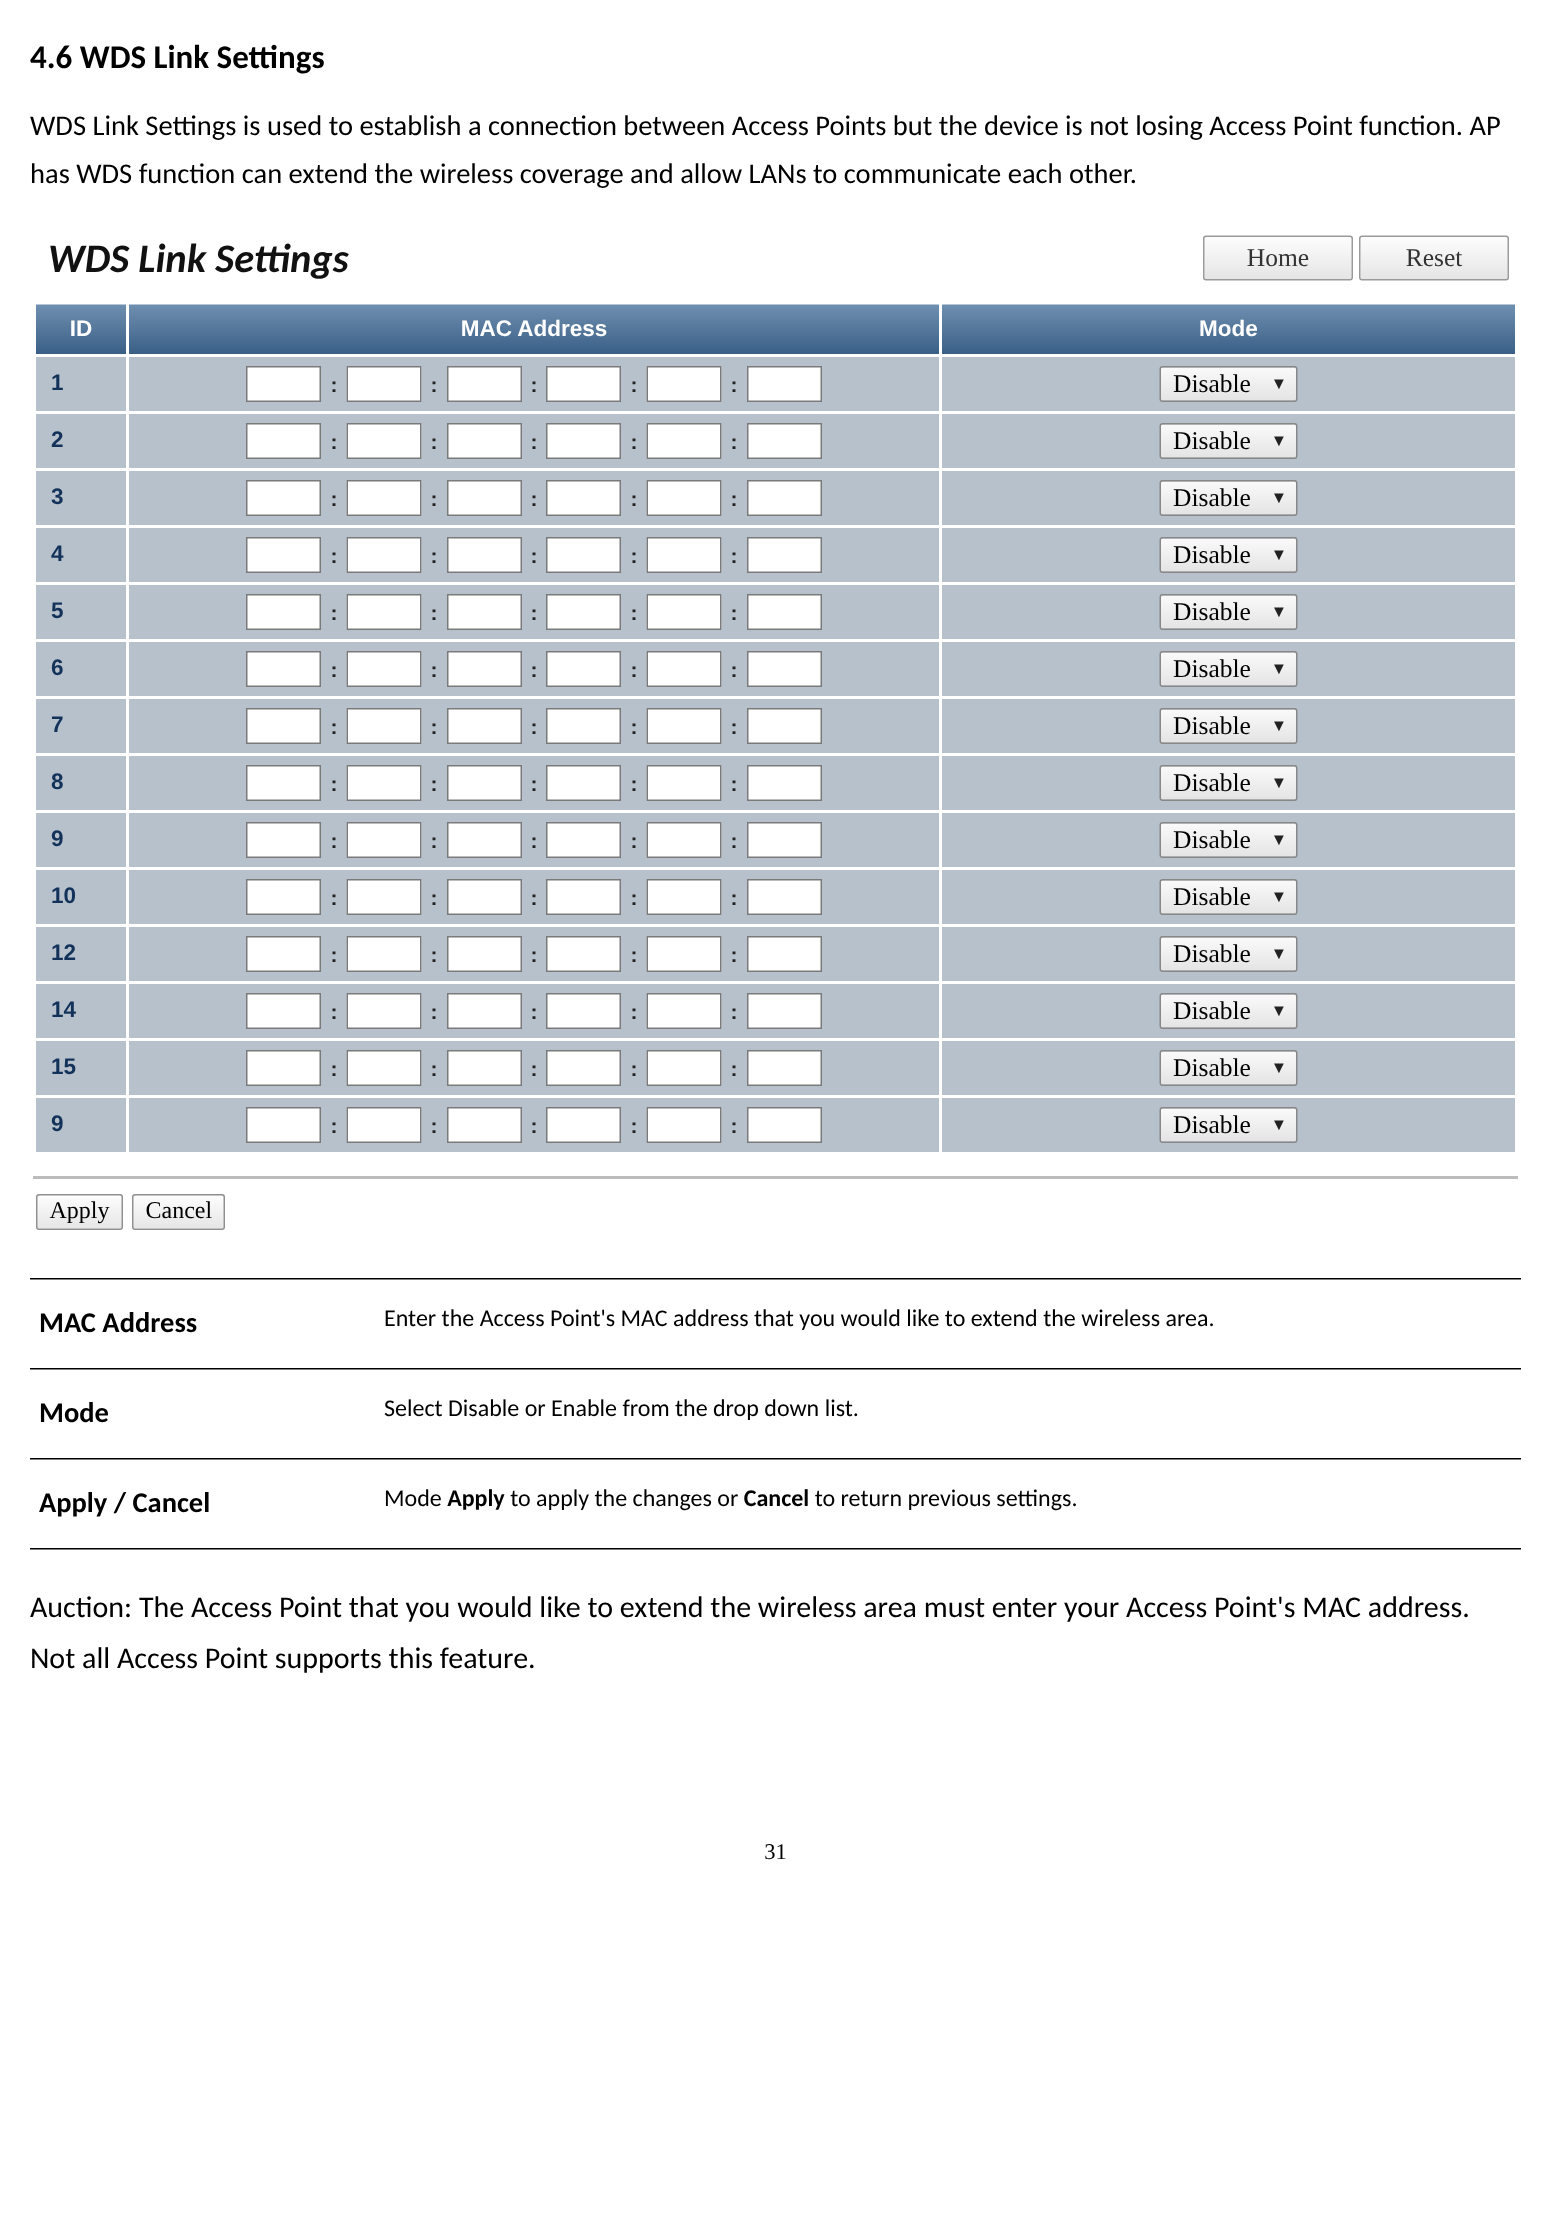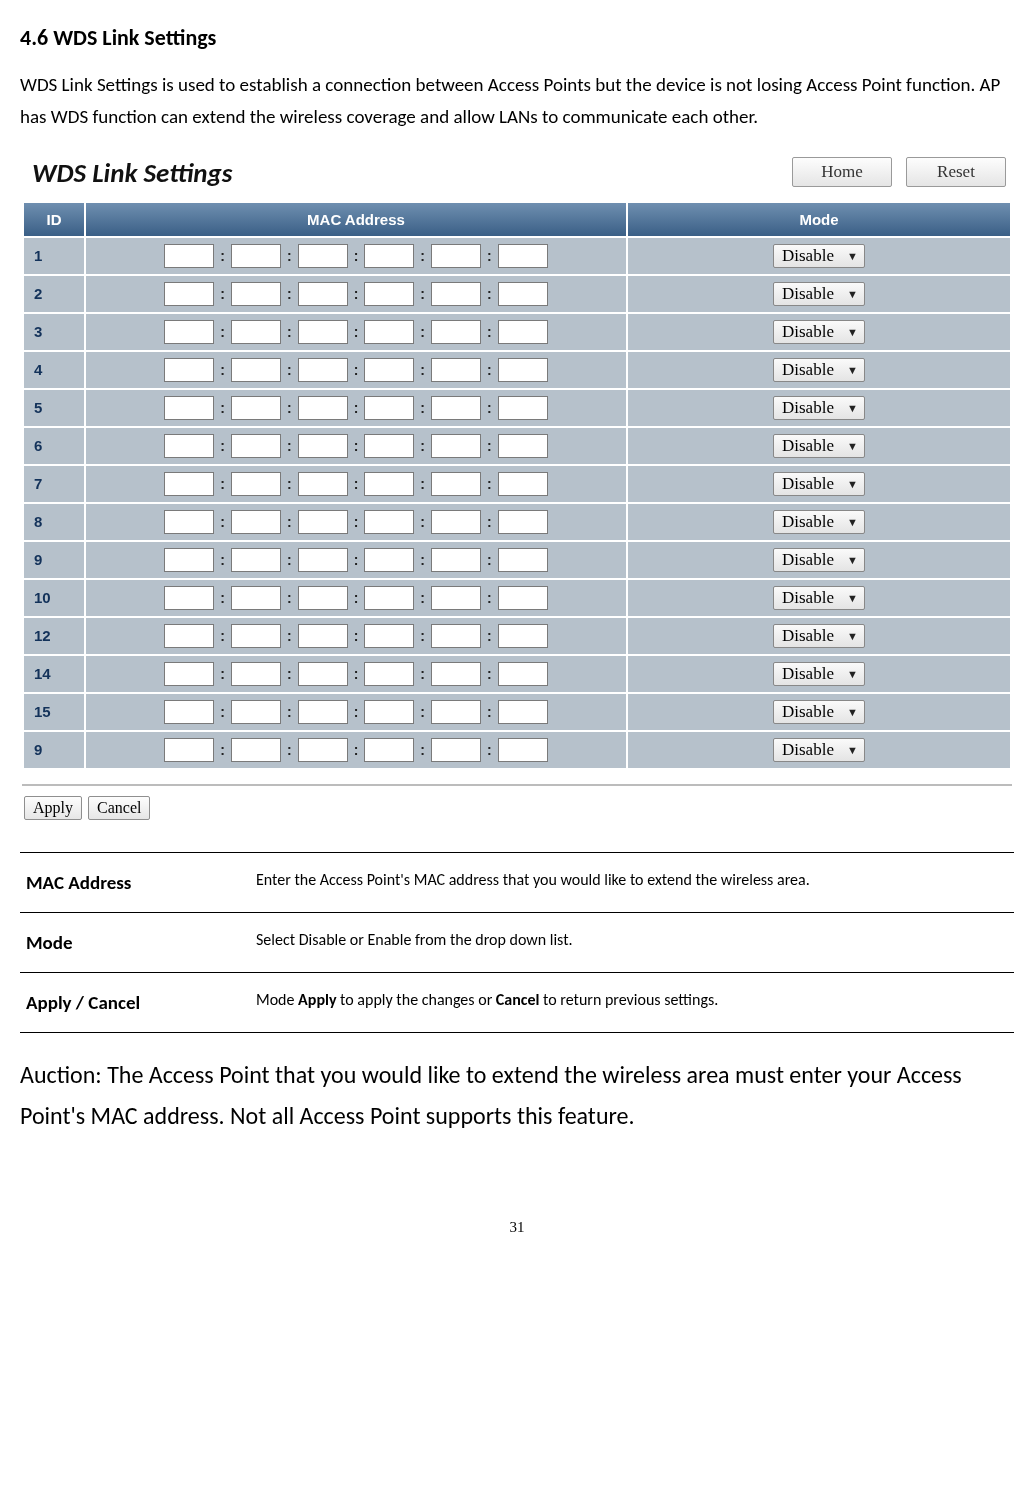--- a/index.html
+++ b/index.html
@@ -41,21 +41,21 @@
     }
     .tbtn {
       background: linear-gradient(#fdfdfd,#e5e5e5);
       border: 1px solid #9a9a9a;
       color: #333;
       font-family: "Times New Roman", serif;
       font-size: 17px;
       padding: 4px 0;
       width: 100px;
       text-align: center;
-      margin-left: 14px;
+      margin-left: 4px;
       border-radius: 2px;
     }
     .grid {
       width: 100%;
       border-collapse: separate;
       border-spacing: 2px;
       font-family: Arial, sans-serif;
       font-size: 14px;
     }
     .grid thead th {
@@ -147,23 +147,23 @@
       vertical-align: top;
       line-height: 1.85;
     }
     .desc-table tr:last-child td { border-bottom: 1px solid #000; }
     .desc-table td.key {
       font-weight: bold;
       font-size: 19px;
       width: 230px;
     }
     .footer-note {
-      font-size: 24px;
+      font-size: 20px;
       line-height: 1.7;
-      margin-bottom: 82px;
+      margin-bottom: 104px;
     }
     .page-num {
       text-align: center;
       font-family: "Times New Roman", serif;
       font-size: 15px;
     }
   </style>
 </head>
 <body>
 

